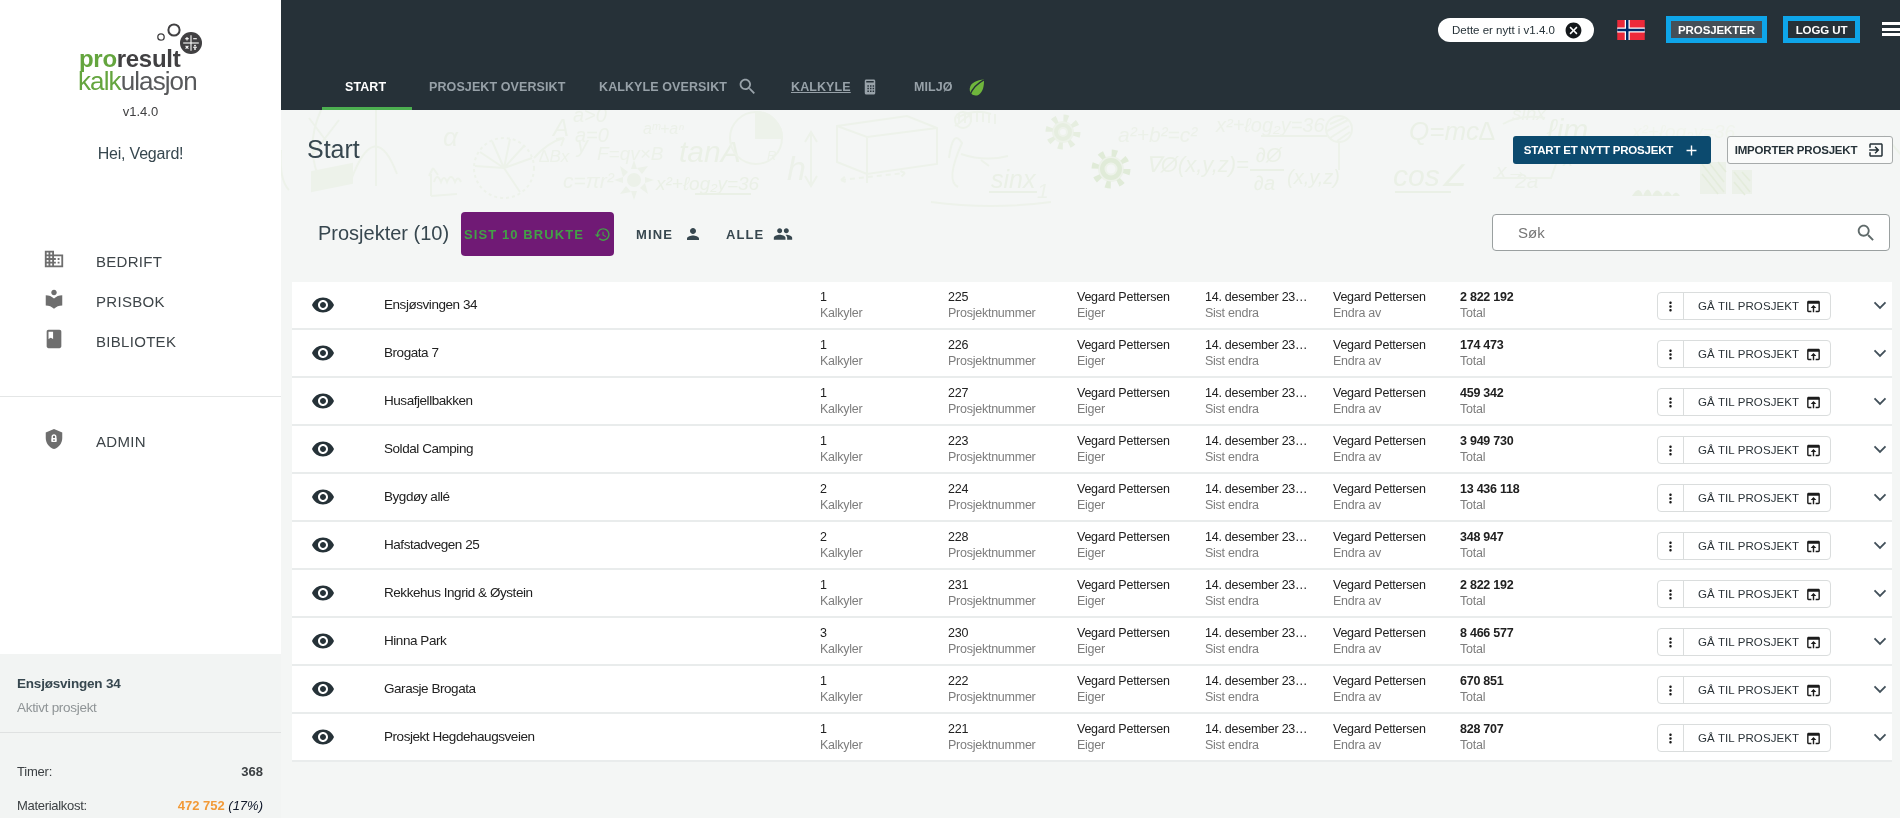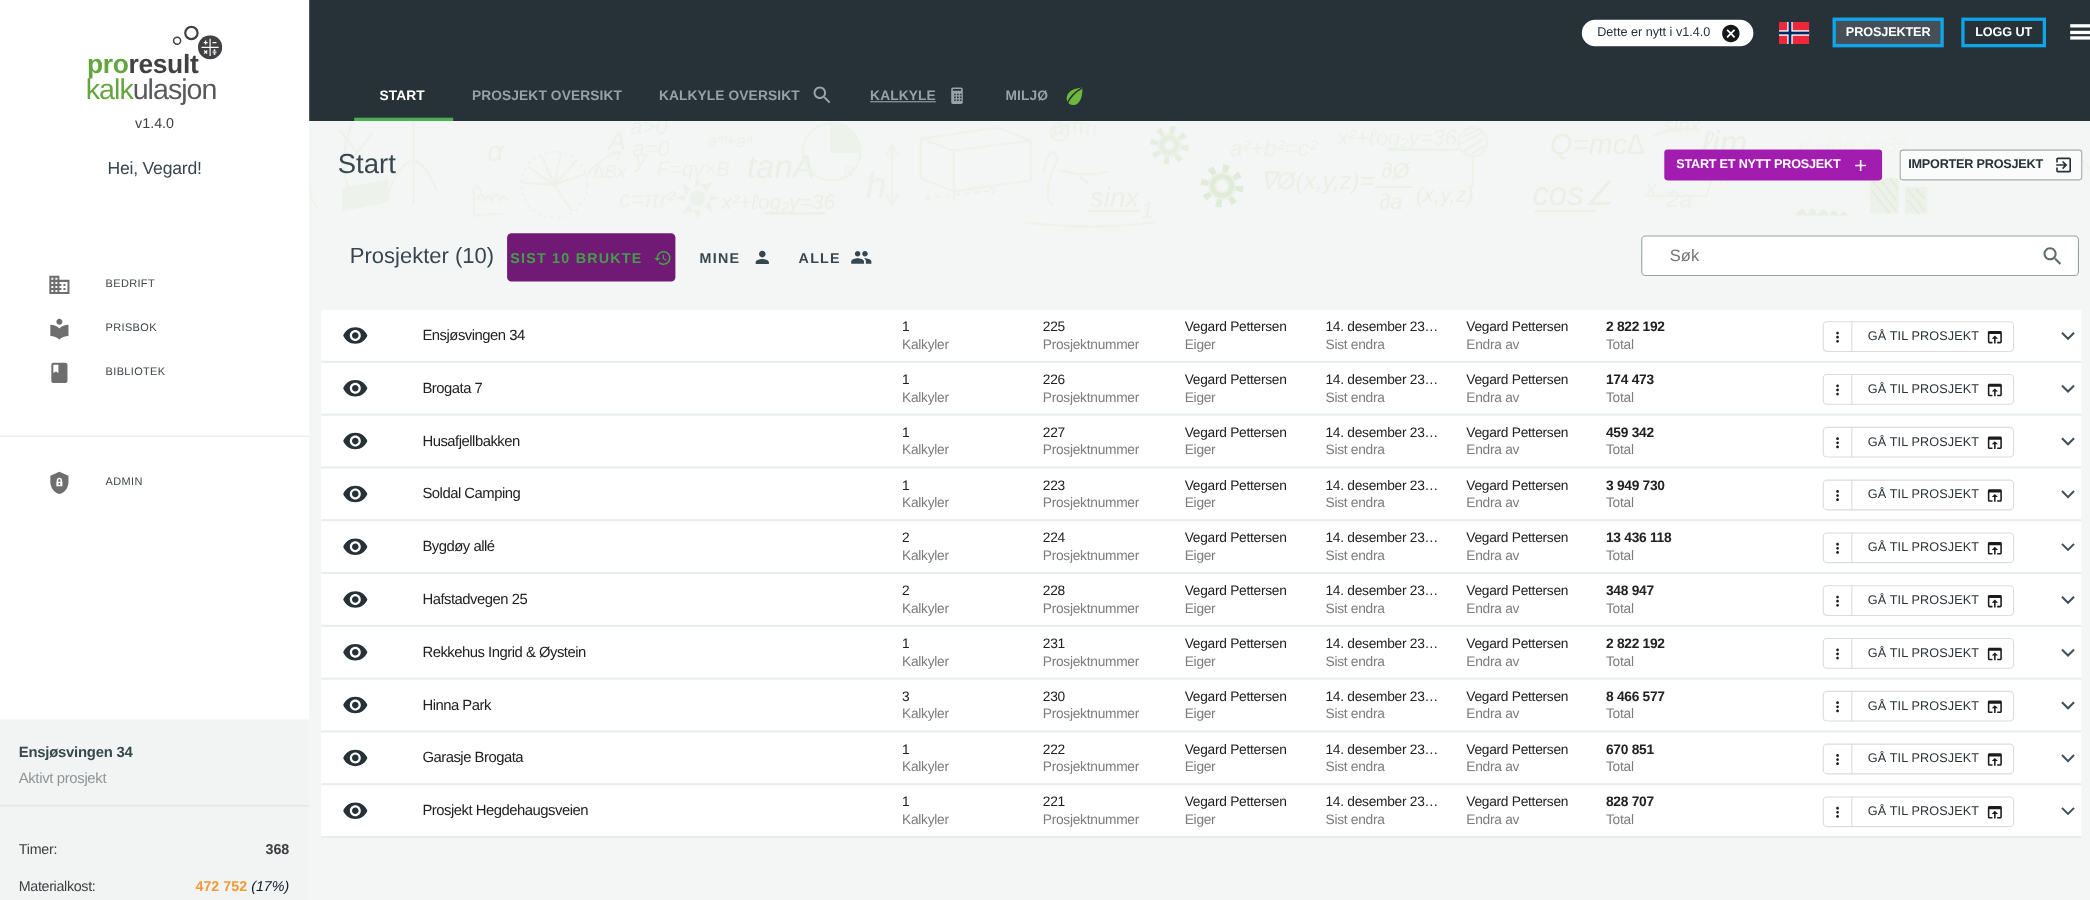--- a/index.html
+++ b/index.html
@@ -1,27 +1,27 @@
 <!DOCTYPE html>
 <html><head><meta charset="utf-8"><style>
 * { margin:0; padding:0; box-sizing:border-box; }
 body { width:1900px; height:818px; overflow:hidden; font-family:"Liberation Sans",sans-serif; background:#f4f6f5; position:relative; }
 .abs { position:absolute; }
 svg { display:block; }
 
 
 #sidebar { position:absolute; left:0; top:0; width:281px; height:818px; background:#fff; z-index:5; }
 .mitem { position:absolute; left:43px; }
-.mitem .txt { position:absolute; left:53px; top:5px; font-size:10px; font-weight:500; letter-spacing:0.3px; color:#3d4448; white-space:nowrap; }
+.mitem .txt { position:absolute; left:53px; top:5px; font-size:15px; font-weight:500; letter-spacing:0.3px; color:#3d4448; white-space:nowrap; }
 #sb-bottom { position:absolute; left:0; top:654px; width:281px; height:164px; background:#f2f4f3; }
 
 
 #header { position:absolute; left:281px; top:0; width:1619px; height:110px; background:#263138; z-index:4; }
 .tab { position:absolute; top:79px; height:15px; font-size:12.5px; font-weight:700; letter-spacing:0.1px; color:#97a1a8; white-space:nowrap; display:flex; align-items:center; gap:10px; }
-.hbtn { position:absolute; top:16px; height:27px; border:3px solid #0ea5e9; color:#fff; font-size:11.5px; font-weight:700; letter-spacing:-0.1px; display:flex; align-items:center; justify-content:center; white-space:nowrap;text-align:center; }
+.hbtn { position:absolute; top:16px; height:27px; border:5px solid #0ea5e9; color:#fff; font-size:11.5px; font-weight:700; letter-spacing:-0.1px; display:flex; align-items:center; justify-content:center; white-space:nowrap;text-align:center; }
 
 
 #content { position:absolute; left:281px; top:110px; width:1619px; height:708px; background:#f4f6f5; overflow:hidden; }
 .chip { position:absolute; top:102px; height:44px; display:flex; align-items:center; font-size:13px; font-weight:700; letter-spacing:1.1px; color:#37474f; white-space:nowrap; }
 
 
 .trow { position:absolute; left:11px; width:1600px; height:48px; background:#fff; border-bottom:2px solid #e9ecec; }
 .eye { position:absolute; left:19px; top:10.5px; }
 .pname { position:absolute; left:92px; top:14.5px; font-size:13.5px; color:#212121; font-weight:500; letter-spacing:-0.45px; }
 .cell { position:absolute; top:8px; }
@@ -149,21 +149,21 @@
         </g>
  <path d="M1421 54 l22 28 m-22 -18 l16 20 m-8 -30 l14 18 m-6 -20 l8 10 M1453 62 l16 20 m-16 -10 l11 13 m-3 -23 l8 9" stroke="#e4ecdc" stroke-width="1.6"></path>
  <text x="1231" y="10" font-size="19" fill="#ecf1e9" stroke="none">sinx</text>
  <text x="1266" y="30" font-size="30" fill="#eaf0e6" stroke="none">ℓim</text>
  <text x="1282" y="56" font-size="20" fill="#ecf1e9" stroke="none">x</text>
  <path d="M1222 14 q18 -10 42 -6 M1603 26 q30 28 40 68"></path>
  <path d="M0 40 q-2 30 8 40"></path>
 </g>
     </svg>
   <div class="abs" style="left:26px;top:25px;font-size:25px;font-weight:500;color:#37474f;">Start</div>
-  <div class="abs" style="left:1232px;top:26px;width:198px;height:28px;background:#a21caf;border-radius:3px;display:flex;align-items:center;justify-content:center;gap:10px;">
+  <div class="abs" style="left:1232px;top:26px;width:198px;height:28px;background:#0c4a6e;border-radius:3px;display:flex;align-items:center;justify-content:center;gap:10px;">
     <span style="font-size:11.5px;font-weight:700;letter-spacing:-0.2px;color:#fff;white-space:nowrap;">START ET NYTT PROSJEKT</span>
       <svg width="17" height="17" viewBox="0 0 24 24" fill="#fff">
         <path d="M19 13h-6v6h-2v-6H5v-2h6V5h2v6h6v2z"></path>
       </svg>
   </div>
   <div class="abs" style="left:1446px;top:26px;width:166px;height:28px;background:#fafbfa;border:1px solid #a7abab;border-radius:3px;display:flex;align-items:center;justify-content:center;gap:10px;">
     <span style="font-size:11.5px;font-weight:700;letter-spacing:-0.2px;color:#263238;white-space:nowrap;">IMPORTER PROSJEKT</span>
       <svg width="18" height="18" viewBox="0 0 24 24" fill="#263238">
         <path d="M10.09 15.59 11.5 17l5-5-5-5-1.41 1.41L12.67 11H3v2h9.67l-2.58 2.59zM19 3H5c-1.11 0-2 .9-2 2v4h2V5h14v14H5v-4H3v4c0 1.1.89 2 2 2h14c1.1 0 2-.9 2-2V5c0-1.1-.9-2-2-2z"></path>
       </svg>

